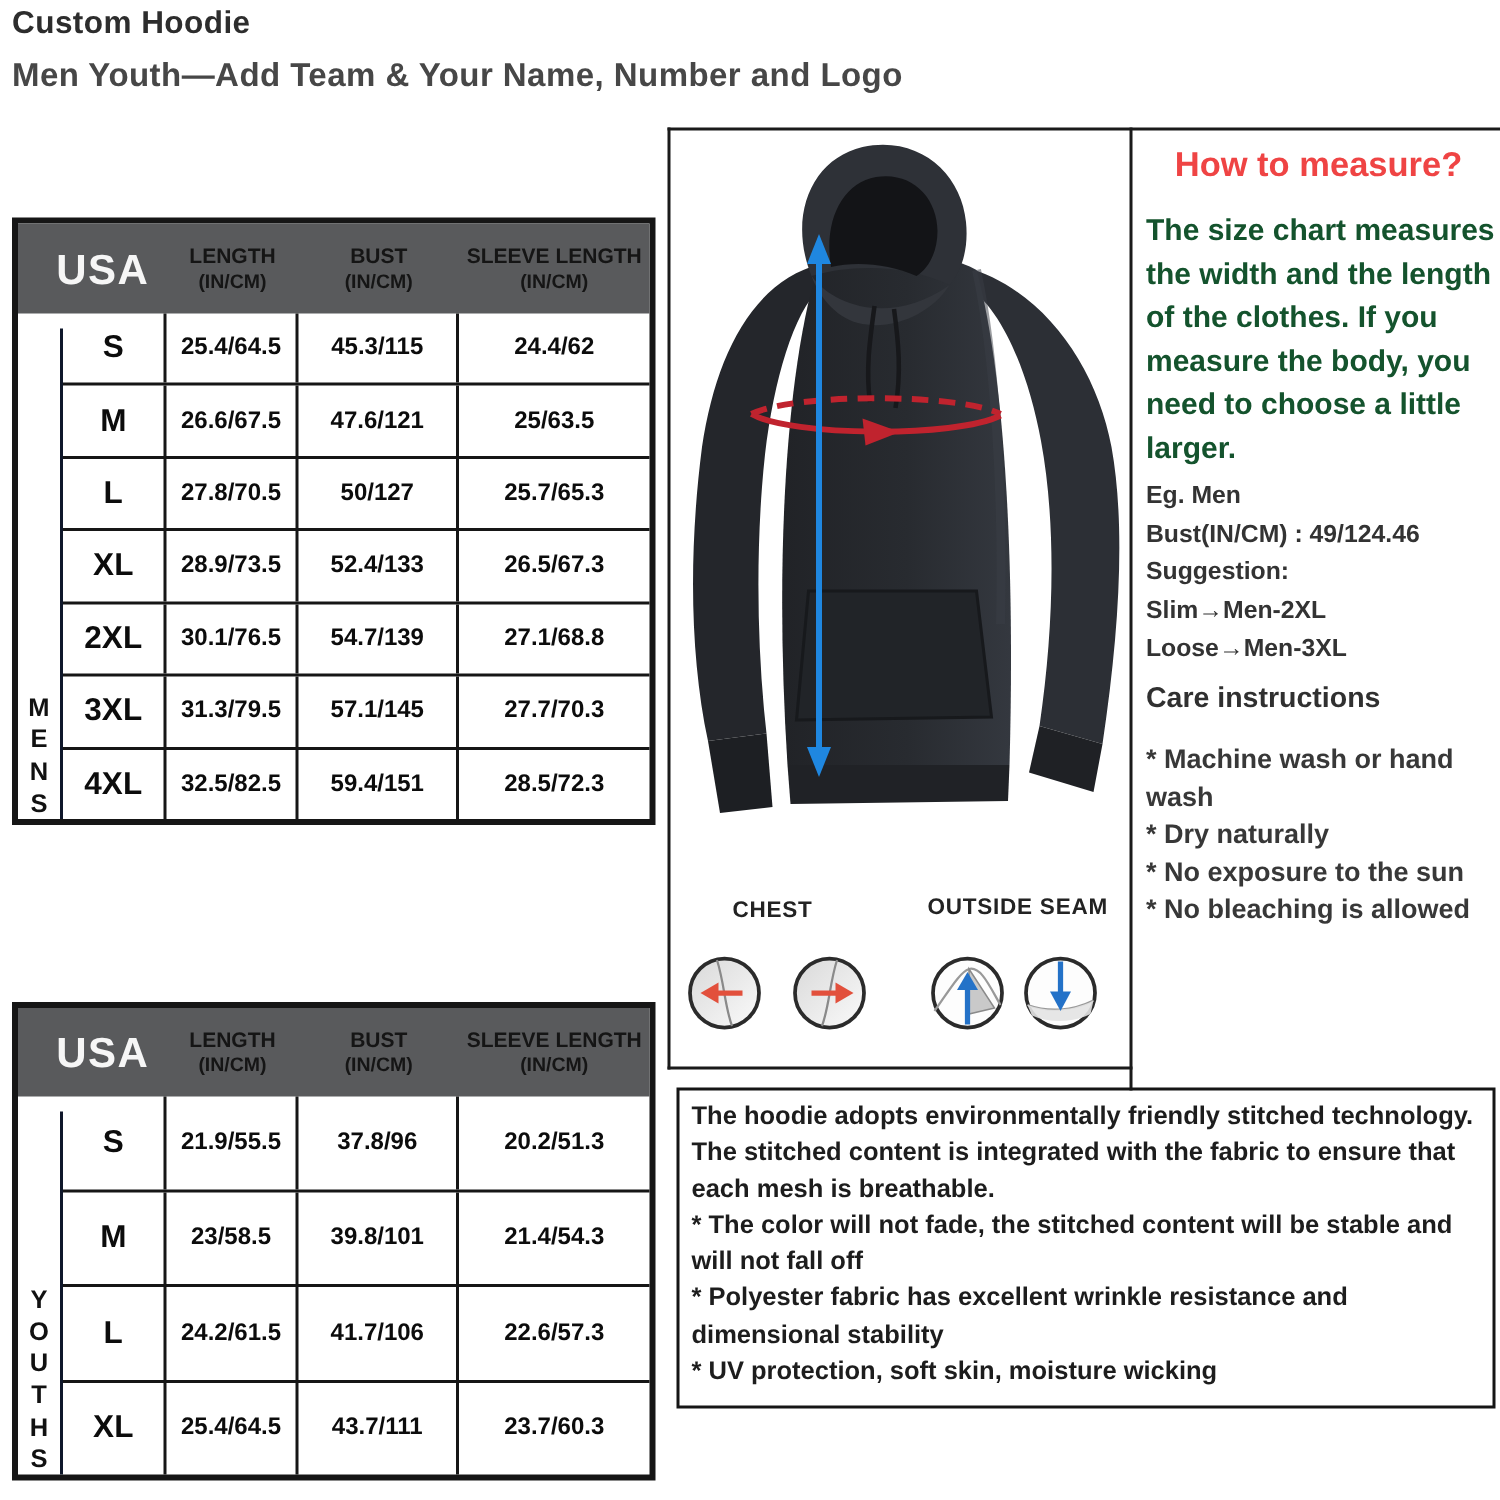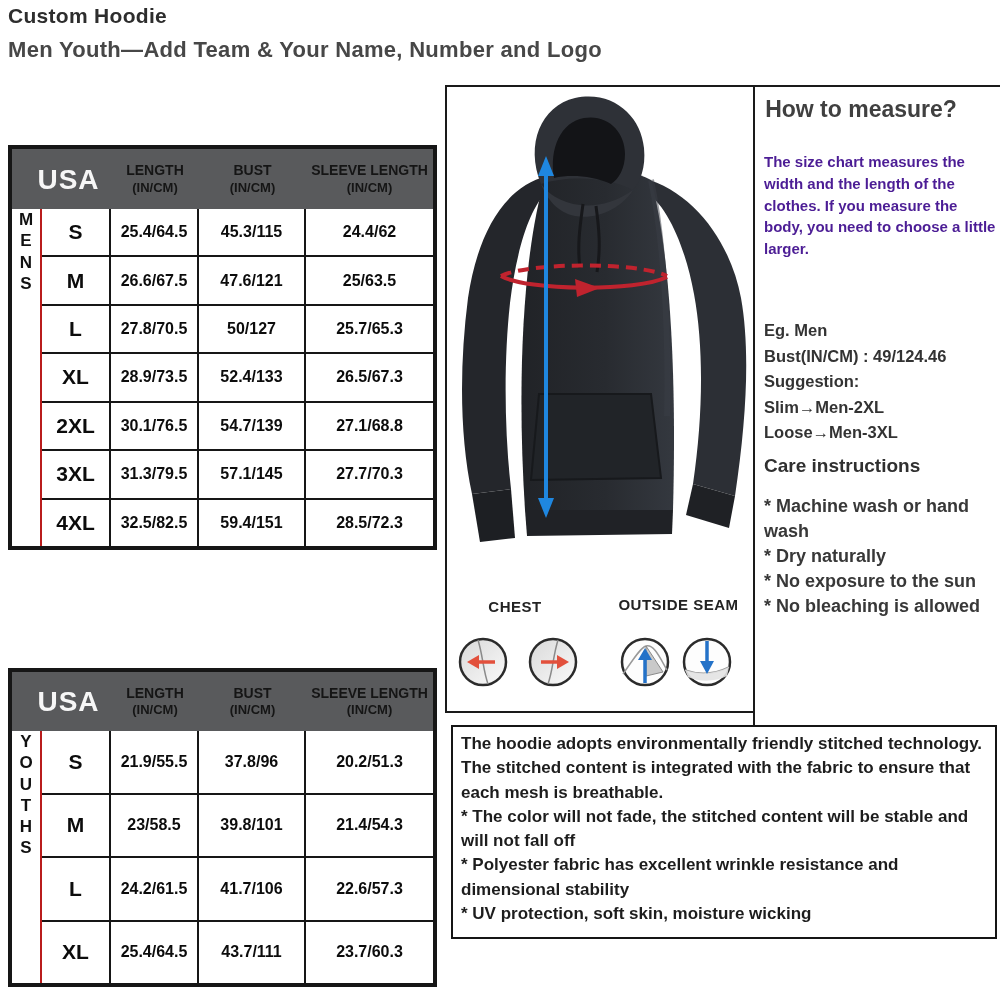--- a/index.html
+++ b/index.html
@@ -14,21 +14,21 @@
   
   .size-table{position:absolute;left:8px;width:429px;border:4px solid #161616;box-sizing:border-box;background:#fff;display:flex;flex-direction:column;}
   .size-table.mens{top:145px;height:405px;}
   .size-table.youths{top:668px;height:319px;}
   .thead{display:grid;grid-template-columns:99px 88px 107px 127px;background:#595a5c;flex:0 0 auto;}
   .mens .thead{height:60px;} .youths .thead{height:59px;}
   .th{display:flex;flex-direction:column;align-items:center;justify-content:center;font-weight:bold;color:#151515;font-size:14px;line-height:1.25;text-align:center;}
   .th .unit{font-size:13px;}
   .th.usa{color:#f6f6f6;font-size:28px;letter-spacing:1px;padding-left:14px;}
   .tbody{flex:1;display:flex;min-height:0;}
-  .group-col{width:30px;border-right:2px solid #b91c1c;display:flex;align-items:flex-start;justify-content:center;box-sizing:border-box;}
+  .group-col{width:30px;border-right:2px solid #0f172a;display:flex;align-items:flex-end;justify-content:center;box-sizing:border-box;margin-top:10px;}
   .vword{word-break:break-all;width:17px;text-align:center;font-size:17px;font-weight:bold;line-height:1.25;color:#111;}
   .rows{flex:1;display:flex;flex-direction:column;}
   .trow{flex:1;display:grid;grid-template-columns:69px 88px 107px 1fr;border-top:2px solid #161616;}
   .trow:first-child{border-top:none;}
   .td{display:flex;align-items:center;justify-content:center;font-weight:bold;font-size:16px;color:#0c0c0c;border-right:2px solid #161616;}
   .td:last-child{border-right:none;}
   .td.size{font-size:21px;}
 
   
   .hline,.vline{position:absolute;background:#1a1a1a;}
@@ -38,22 +38,22 @@
   .frame-divider{left:753px;top:85px;width:2px;height:642px;}
 
   
   .hoodie-svg{position:absolute;left:447px;top:86px;width:306px;height:500px;}
   .icons-svg{position:absolute;left:447px;top:584px;width:306px;height:128px;}
   .diagram-label{position:absolute;font-size:15px;font-weight:bold;color:#232323;letter-spacing:.5px;text-align:center;}
   .chest-label{left:465px;top:598px;width:100px;}
   .seam-label{left:601px;top:596px;width:155px;}
 
   
-  .measure-heading{position:absolute;left:744px;top:96px;width:234px;text-align:center;font-size:23px;font-weight:bold;color:#404040;}
-  .measure-body{position:absolute;left:764px;top:140px;width:233px;font-size:15px;font-weight:bold;color:#4c1d95;line-height:1.45;margin-top:11px;}
+  .measure-heading{position:absolute;left:762px;top:96px;width:234px;text-align:center;font-size:23px;font-weight:bold;color:#ef4444;}
+  .measure-body{position:absolute;left:764px;top:140px;width:233px;font-size:20px;font-weight:bold;color:#14532d;line-height:1.45;}
   .eg-block{position:absolute;left:764px;top:318px;width:233px;font-size:16.5px;font-weight:bold;color:#333;line-height:1.55;}
   .care-block{position:absolute;left:764px;top:453px;width:236px;font-size:18px;font-weight:bold;color:#383838;line-height:1.38;}
   .care-heading{font-size:19px;color:#303030;margin-bottom:15px;}
 
   
   .desc-box{position:absolute;left:451px;top:725px;width:546px;height:214px;border:2px solid #151515;box-sizing:border-box;padding:5px 8px 0 8px;}
   .desc-line{font-size:17px;font-weight:bold;color:#1d1d1d;line-height:1.43;margin:0;}
 </style>
 </head>
 <body>

